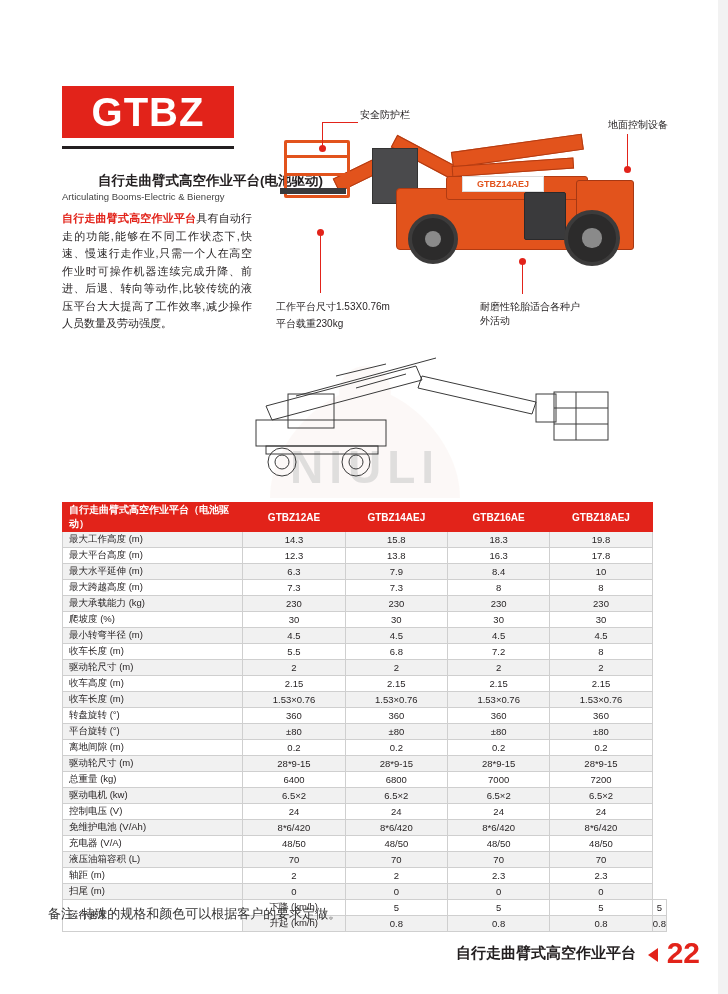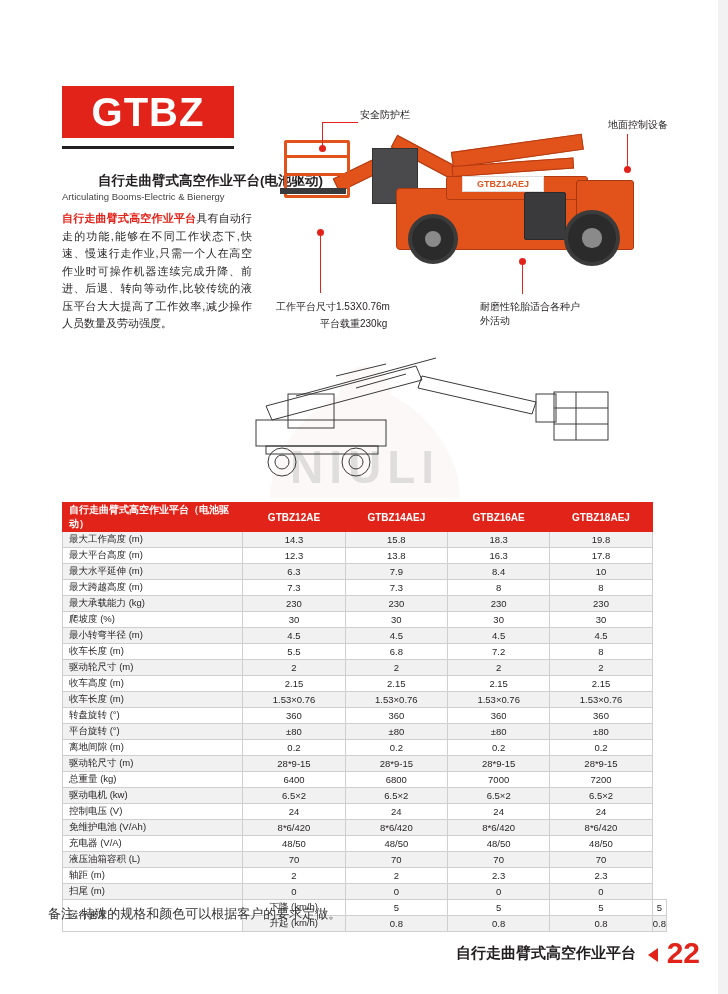--- a/index.html
+++ b/index.html
@@ -180,21 +180,21 @@
   <div class="callout-line" style="left:322px;top:122px;width:36px;height:1px;"></div>
   <div class="callout-line" style="left:322px;top:122px;width:1px;height:26px;"></div>
   <div class="callout-dot" style="left:319px;top:145px;"></div>
 
   <div class="callout" style="left:608px;top:118px;">地面控制设备</div>
   <div class="callout-line" style="left:627px;top:134px;width:1px;height:34px;"></div>
   <div class="callout-dot" style="left:624px;top:166px;"></div>
 
   <div class="callout" style="left:276px;top:300px;width:140px;">
     <div>工作平台尺寸1.53X0.76m</div>
-    <div style="margin-top:3px;margin-left:44px;">平台载重230kg</div>
+    <div style="margin-top:3px;">平台载重230kg</div>
   </div>
   <div class="callout-line" style="left:320px;top:235px;width:1px;height:58px;"></div>
   <div class="callout-dot" style="left:317px;top:229px;"></div>
 
   <div class="callout" style="left:480px;top:300px;width:105px;">耐磨性轮胎适合各种户外活动</div>
   <div class="callout-line" style="left:522px;top:264px;width:1px;height:30px;"></div>
   <div class="callout-dot" style="left:519px;top:258px;"></div>
 
   <div class="watermark">
     <svg width="430" height="180" viewBox="0 0 430 180">

